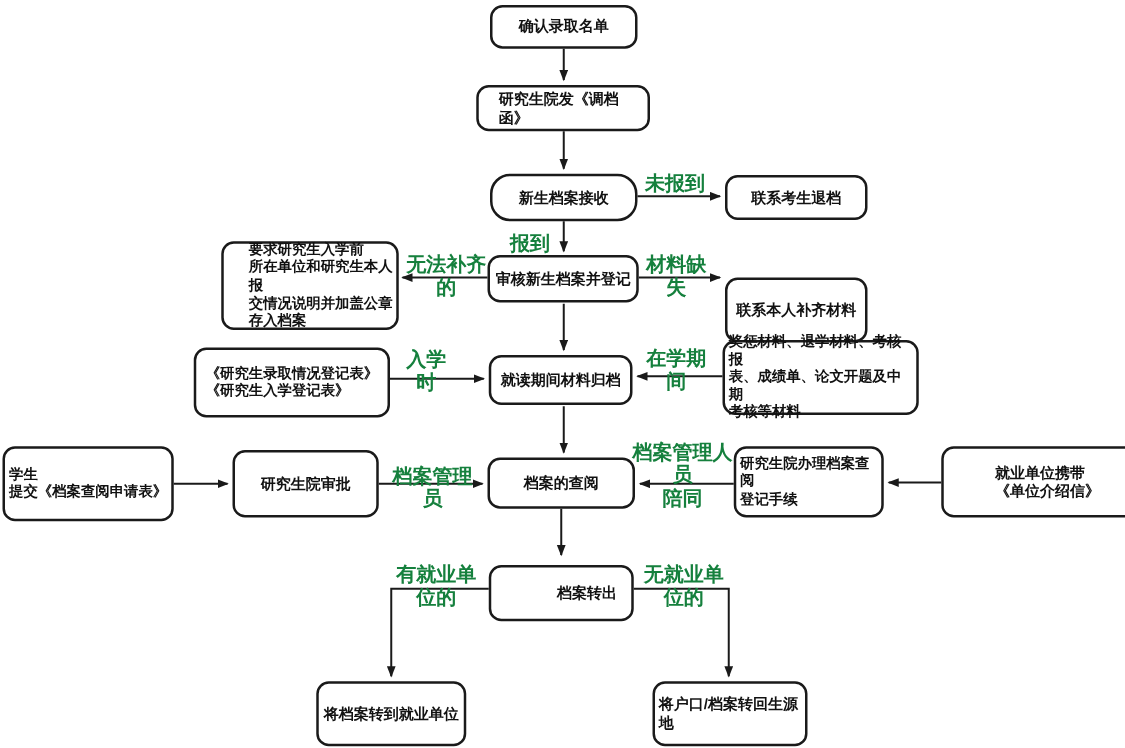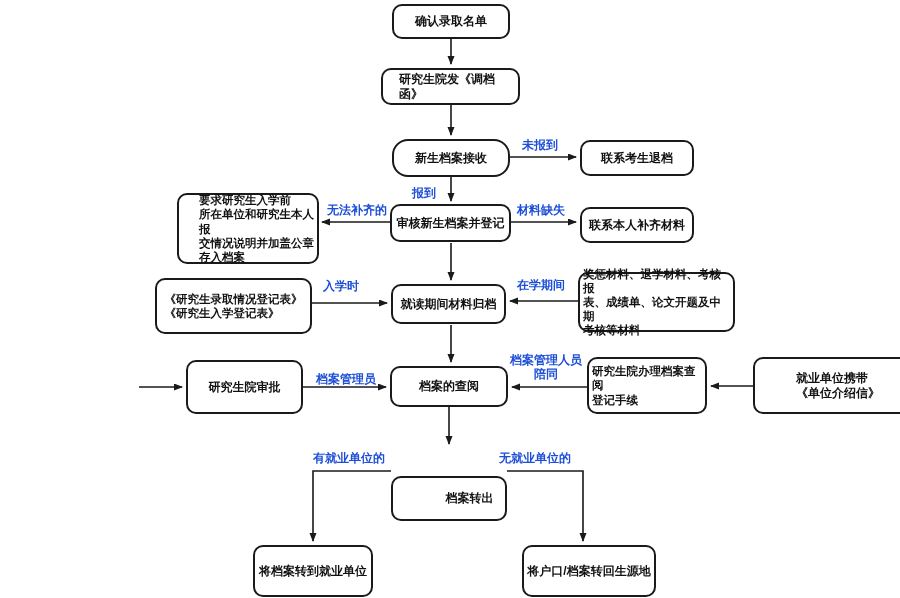--- a/index.html
+++ b/index.html
@@ -9,21 +9,21 @@
   }
   .node{
     position:absolute;box-sizing:border-box;
     background:#ffffff;border:2px solid #1a1a1a;border-radius:10px;
     display:flex;align-items:center;justify-content:center;
     text-align:left;color:#111111;font-size:12px;font-weight:600;
     line-height:1.22;white-space:pre-line;padding:2px 3px;z-index:2;
   }
   .node.small-text{font-size:11.5px;}
   .elabel{
-    position:absolute;color:#1d4ed8;font-size:12px;font-weight:600;
+    position:absolute;color:#15803d;font-size:16px;font-weight:600;
     text-align:center;line-height:1.15;white-space:pre-line;z-index:3;
   }
   #edges{position:absolute;left:0;top:0;z-index:1;}
   #edges line,#edges polyline{stroke:#1a1a1a;stroke-width:1.6;fill:none;}
 </style>
 </head>
 <body>
 
 <div id="canvas">
 
@@ -54,42 +54,44 @@
 
   <div class="node" style="left:392px;top:4px;width:118px;height:35px;">确认录取名单</div>
   <div class="node" style="left:381px;top:68px;width:139px;height:37px;padding-left:16px;">研究生院发《调档函》</div>
   <div class="node" style="left:392px;top:139px;width:118px;height:38px;border-radius:16px;">新生档案接收</div>
   <div class="node" style="left:580px;top:140px;width:114px;height:36px;">联系考生退档</div>
   <div class="node" style="left:390px;top:204px;width:121px;height:38px;">审核新生档案并登记</div>
   <div class="node small-text" style="left:177px;top:193px;width:142px;height:71px;padding-left:20px;">要求研究生入学前
 所在单位和研究生本人报
 交情况说明并加盖公章
 存入档案</div>
-  <div class="node" style="left:580px;top:207px;width:114px;height:36px;">联系本人补齐材料</div>
+  <div class="node" style="left:580px;top:222px;width:114px;height:52px;">联系本人补齐材料</div>
   <div class="node" style="left:391px;top:284px;width:115px;height:40px;">就读期间材料归档</div>
   <div class="node small-text" style="left:155px;top:278px;width:157px;height:56px;">《研究生录取情况登记表》
 《研究生入学登记表》</div>
   <div class="node small-text" style="left:578px;top:272px;width:157px;height:60px;">奖惩材料、退学材料、考核报
 表、成绩单、论文开题及中期
 考核等材料</div>
   <div class="node" style="left:390px;top:366px;width:118px;height:41px;">档案的查阅</div>
+  <div class="node small-text" style="left:2px;top:357px;width:137px;height:60px;">学生
+提交《档案查阅申请表》</div>
   <div class="node" style="left:186px;top:360px;width:117px;height:54px;">研究生院审批</div>
   <div class="node small-text" style="left:587px;top:357px;width:120px;height:57px;">研究生院办理档案查阅
 登记手续</div>
   <div class="node" style="left:753px;top:357px;width:170px;height:57px;">就业单位携带
 《单位介绍信》</div>
-  <div class="node" style="left:391px;top:476px;width:116px;height:45px;padding-left:44px;">档案转出</div>
+  <div class="node" style="left:391px;top:452px;width:116px;height:45px;padding-left:44px;">档案转出</div>
   <div class="node" style="left:253px;top:545px;width:120px;height:52px;">将档案转到就业单位</div>
-  <div class="node" style="left:522px;top:545px;width:134px;height:52px;">将户口/档案转回生源地</div>
+  <div class="node" style="left:522px;top:545px;width:124px;height:52px;">将户口/档案转回生源地</div>
 
   <div class="elabel" style="left:512px;top:139px;width:56px;">未报到</div>
   <div class="elabel" style="left:404px;top:187px;width:40px;">报到</div>
   <div class="elabel" style="left:324px;top:204px;width:66px;">无法补齐的</div>
   <div class="elabel" style="left:513px;top:204px;width:56px;">材料缺失</div>
   <div class="elabel" style="left:320px;top:280px;width:42px;">入学时</div>
   <div class="elabel" style="left:510px;top:279px;width:62px;">在学期间</div>
   <div class="elabel" style="left:312px;top:373px;width:68px;">档案管理员</div>
   <div class="elabel" style="left:505px;top:354px;width:82px;">档案管理人员
 陪同</div>
   <div class="elabel" style="left:310px;top:452px;width:78px;">有就业单位的</div>
-  <div class="elabel" style="left:496px;top:452px;width:78px;">无就业单位的</div>
+  <div class="elabel" style="left:508px;top:452px;width:78px;">无就业单位的</div>
 
 </div>
 
 </body></html>

